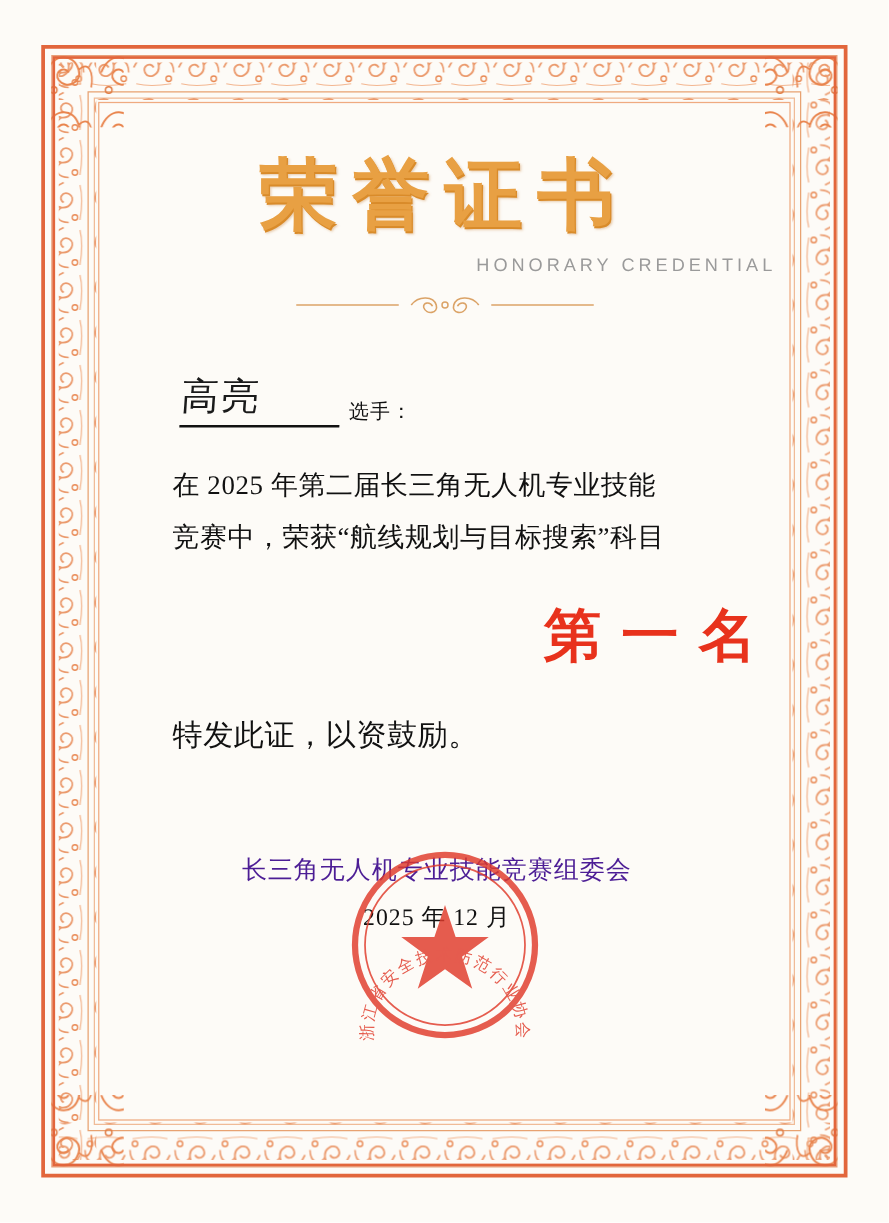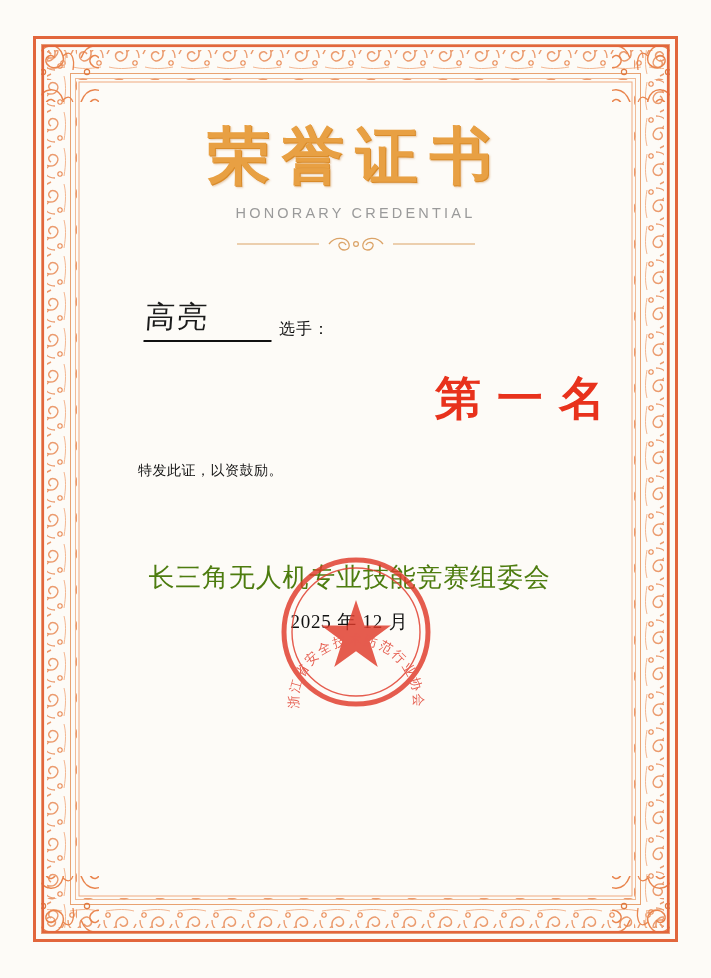--- a/index.html
+++ b/index.html
@@ -84,21 +84,21 @@
     font-family: "DejaVu Serif", serif;
     font-weight: bold;
     font-size: 62px;
     letter-spacing: 12px;
     color: #e8a043;
     text-shadow: 1px 1px 0 #d98b2a, 2px 2px 2px rgba(190,110,30,0.35);
     line-height: 1.15;
   }
 
   .subtitle {
-    text-align: center;
+    text-align: right;
     margin-top: 14px;
     font-family: "Liberation Sans", sans-serif;
     font-size: 14.5px;
     letter-spacing: 3.2px;
     color: #9a9a9a;
     font-weight: normal;
   }
 
   .divider {
     margin: 12px auto 0;
@@ -151,35 +151,35 @@
     font-family: "DejaVu Serif", serif;
     font-weight: bold;
     font-size: 46px;
     letter-spacing: 16px;
     color: #e8321c;
     text-indent: 16px;
   }
 
   .closing {
     margin-top: 32px;
-    font-size: 14px;
+    font-size: 24px;
     color: #111;
     padding-left: 48px;
     letter-spacing: 0.5px;
   }
 
   .signature-block {
     margin-top: 74px;
     text-align: center;
     position: relative;
     padding-right: 12px;
   }
   .sig-line {
-    font-size: 26px;
-    color: #4d7c0f;
+    font-size: 20px;
+    color: #4c1d95;
     line-height: 1.85;
     letter-spacing: 0.8px;
   }
   .sig-date {
     font-size: 19px;
     color: #111;
     line-height: 1.85;
     letter-spacing: 0.8px;
     margin-top: 2px;
   }
@@ -268,20 +268,24 @@
         <path d="M152 11 C 146 3, 134 4, 132 11 C 130 18, 140 19, 142 13 C 143 9, 137 8, 135 12" fill="none" stroke="#dba367" stroke-width="1.3"></path>
         <circle cx="125" cy="11" r="2.4" fill="none" stroke="#dba367" stroke-width="1.2"></circle>
       </svg>
     </div>
 
     <div class="recipient-row">
       <div class="recipient-name">高亮</div>
       <div class="recipient-suffix">选手：</div>
     </div>
 
+    <div class="body-block">
+      <div class="body-line">在 2025 年第二届长三角无人机专业技能</div>
+      <div class="body-line">竞赛中，荣获“航线规划与目标搜索”科目</div>
+    </div>
 
     <div class="award">第一名</div>
 
     <div class="closing">特发此证，以资鼓励。</div>
 
     <div class="signature-block">
 
       <svg class="seal" viewBox="0 0 156 156">
         <circle cx="78" cy="78" r="72" fill="none" stroke="#e03a2a" stroke-width="5"></circle>
         <circle cx="78" cy="78" r="64" fill="none" stroke="#e03a2a" stroke-width="1.4"></circle>

